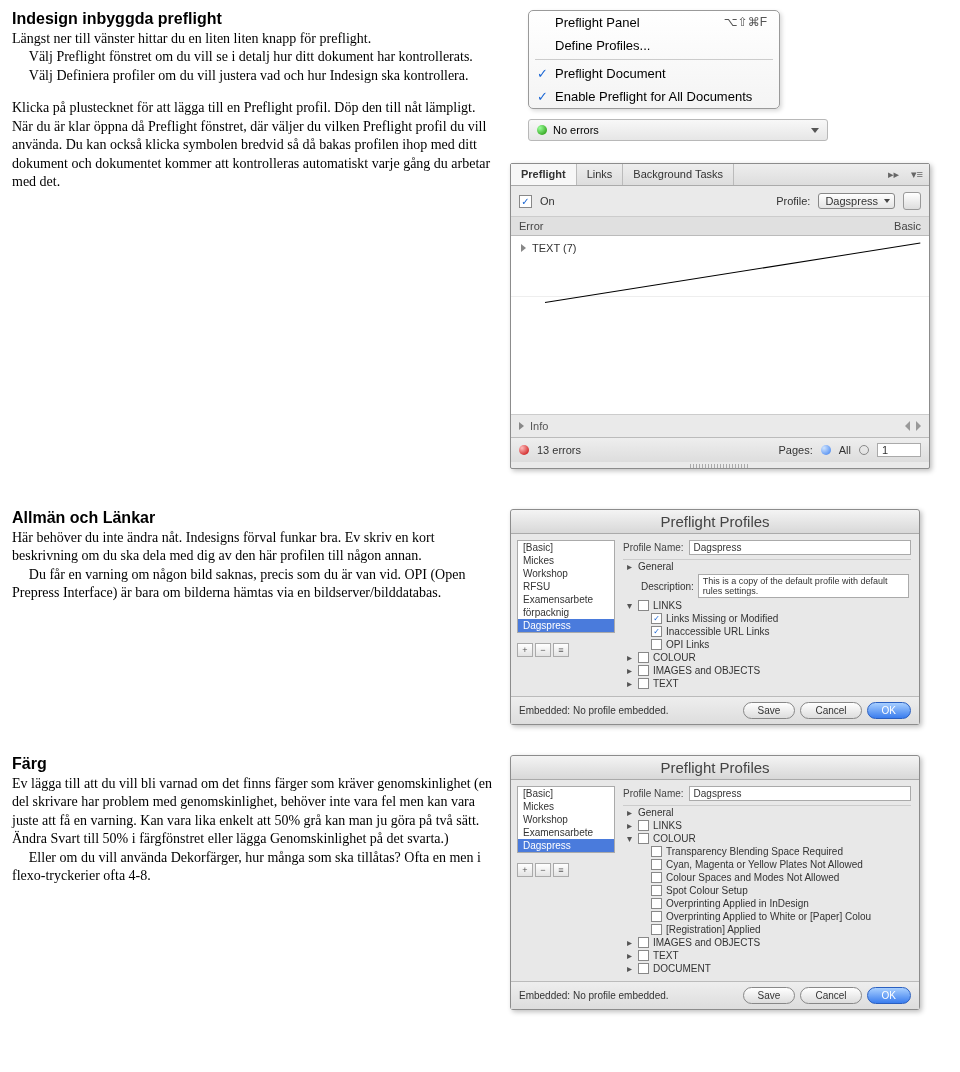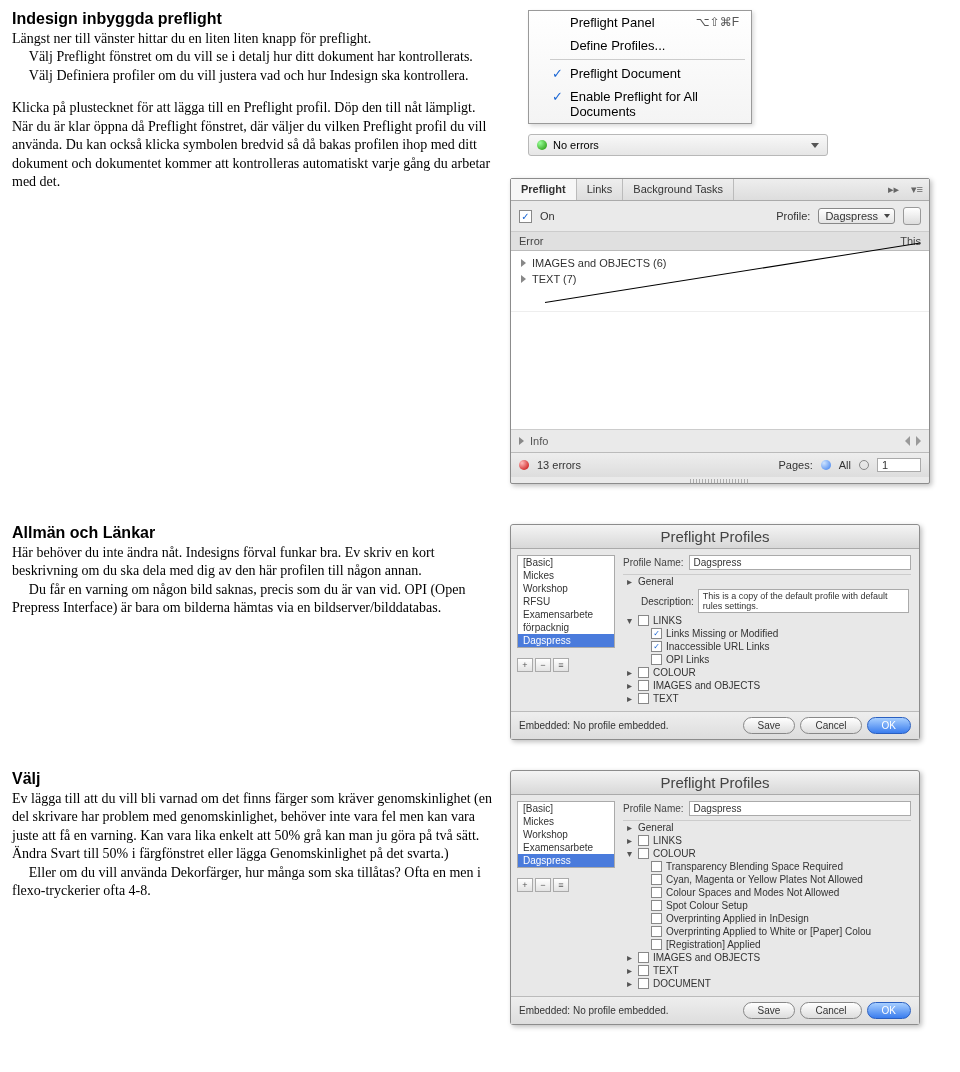--- a/index.html
+++ b/index.html
@@ -21,28 +21,27 @@
     font-size: 16px;
     font-weight: bold;
     margin-bottom: 2px;
   }
   p { line-height: 1.32; margin-bottom: 0; }
   p.indent { text-indent: 1.2em; }
 
   
   .menu-panel {
     border: 1px solid #9a9a9a;
-    border-radius: 0;
+    border-radius: 5px;
     background: linear-gradient(#fff,#f4f4f4);
-    width: 224px;
+    width: 252px;
     font-family: "Lucida Grande","Helvetica Neue",sans-serif;
     font-size: 13px;
     box-shadow: 2px 2px 4px rgba(0,0,0,0.15);
     margin-left: 18px;
-    padding-left: 15px;
   }
   .menu-panel .mi { padding: 4px 12px 4px 26px; position: relative; }
   .menu-panel .mi.shortcut { display:flex; justify-content:space-between; }
   .menu-panel .mi .sc { color:#555; font-size:12px; }
   .menu-panel hr { border:none; border-top:1px solid #ccc; margin: 2px 6px; }
   .menu-panel .check::before {
     content:"✓"; position:absolute; left:8px; color:#1a66d4;
   }
 
   .status-bar {
@@ -177,27 +176,23 @@
       </div>
       <div class="toprow">
         <span class="checkbox">✓</span>
         <span>On</span>
         <span style="margin-left:auto">Profile:</span>
         <span class="select">Dagspress</span>
         <span class="iconbtn"></span>
       </div>
       <div class="headrow">
         <span class="c1">Error</span>
-        <span>This</span>
+        <span>Basic</span>
       </div>
       <div class="list">
-        <div class="lrow">
-          <span class="tri"></span>
-          <span>IMAGES and OBJECTS (6)</span>
-        </div>
         <div class="lrow">
           <span class="tri"></span>
           <span>TEXT (7)</span>
         </div>
       </div>
       <div style="height:118px;background:#fff;border-top:1px solid #eee;"></div>
       <div class="inforow">
         <span class="tri"></span>
         <span>Info</span>
         <span class="navtri l"></span>
@@ -300,21 +295,21 @@
           <div class="btn">Cancel</div>
           <div class="btn primary">OK</div>
         </div>
       </div>
     </div>
   </div>
 </div>
 
 <div class="row" style="margin-top:30px;">
   <div class="left-col">
-    <h3 class="section-title">Välj</h3>
+    <h3 class="section-title">Färg</h3>
     <p>Ev lägga till att du vill bli varnad om det finns färger som kräver genomskinlighet (en del skrivare har problem med genomskinlighet, behöver inte vara fel men kan vara juste att få en varning. Kan vara lika enkelt att 50% grå kan man ju göra på två sätt. Ändra Svart till 50% i färgfönstret eller lägga Genomskinlighet på det svarta.)</p>
     <p class="indent">Eller om du vill använda Dekorfärger, hur många som ska tillåtas? Ofta en men i flexo-tryckerier ofta 4-8.</p>
   </div>
   <div class="right-col">
     <div class="dialog">
       <div class="titlebar">Preflight Profiles</div>
       <div class="body">
         <div>
           <div class="sidebar">
             <div class="item">[Basic]</div>

